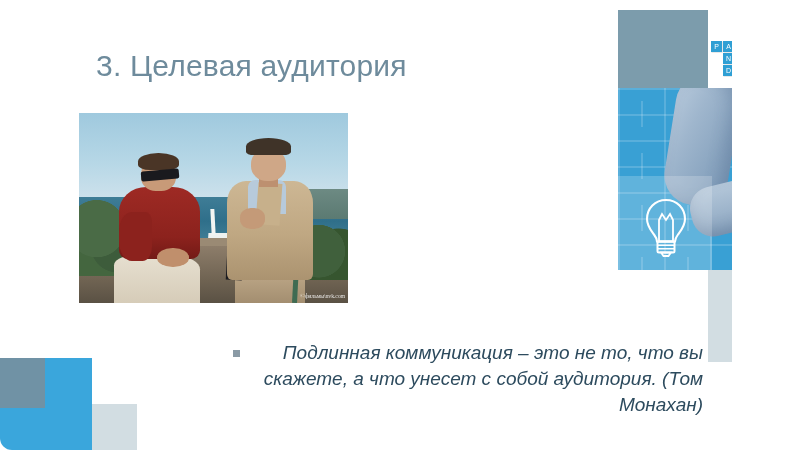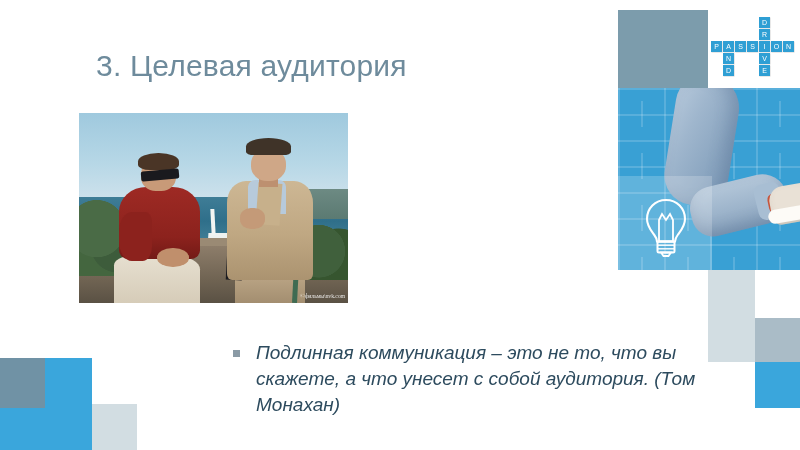--- a/index.html
+++ b/index.html
@@ -7,24 +7,25 @@
     margin: 0;
     padding: 0;
     background: #ffffff;
   }
   body {
     font-family: "Liberation Sans", sans-serif;
   }
 
   #slide {
     position: relative;
-    width: 800px;
+    width: 732px;
     height: 450px;
     background: #ffffff;
     overflow: hidden;
+    border-radius: 12px;
   }
 
   
   #slide-title {
     position: absolute;
     left: 96px;
     top: 47px;
     width: 470px;
     font-size: 30px;
     line-height: 38px;
@@ -180,20 +181,21 @@
 
   
   #quote-block {
     position: absolute;
     left: 233px;
     top: 340px;
     width: 470px;
     display: flex;
     align-items: flex-start;
     gap: 16px;
+    text-align: right;
   }
   #quote-bullet {
     flex: 0 0 auto;
     width: 7px;
     height: 7px;
     background: #8a9aa5;
     margin-top: 10px;
   }
   #quote-text {
     font-size: 19px;

